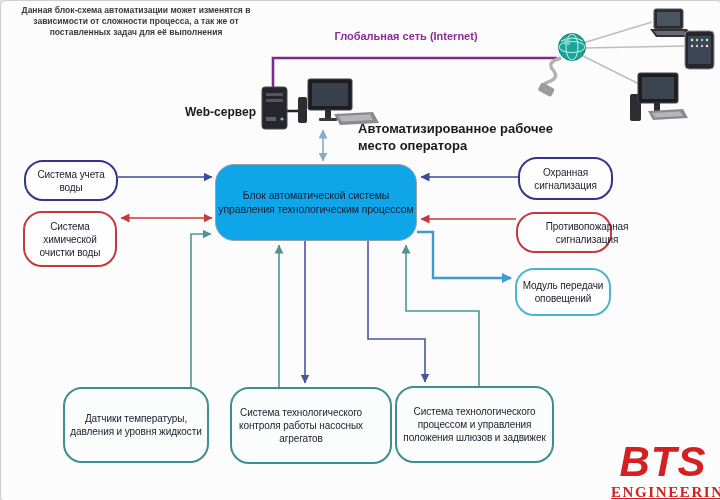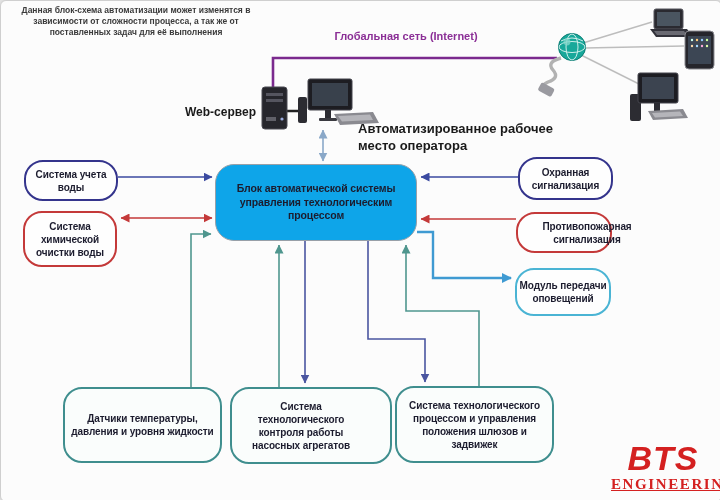--- a/index.html
+++ b/index.html
@@ -6,31 +6,31 @@
   .canvas{position:relative;width:720px;height:500px;background:#fcfcfc;border:1px solid #cfcfcf;
           border-radius:6px;overflow:hidden;box-shadow:0 0 4px rgba(0,0,0,.15);}
   .abs{position:absolute;}
   .note{left:14px;top:4px;width:242px;text-align:center;font-size:8.5px;font-weight:600;
         color:#3a3a3a;line-height:1.3;}
   .inet-label{left:320px;top:29px;width:170px;text-align:center;font-size:11px;font-weight:bold;
         color:#8b2f96;}
   .ws-label{left:184px;top:104px;width:74px;font-size:12px;font-weight:bold;color:#1a1a1a;}
   .arm-label{left:357px;top:100px;width:206px;font-size:13px;font-weight:bold;color:#1a1a1a;line-height:1.3;margin-top:20px;}
   .box{display:flex;align-items:center;justify-content:center;text-align:center;
-       background:#fefefe;color:#1c1c2e;font-weight:bold;font-size:10px;line-height:1.3;
+       background:#fefefe;color:#1c1c2e;font-weight:normal;font-size:10px;line-height:1.3;
        padding:2px;box-sizing:border-box;letter-spacing:-0.1px;border-radius:19px;}
   .b-navy{border:2px solid #34348c;}
   .b-red{border:2px solid #c43939;}
   .b-cyan{border:2px solid #4ab4d4;}
   .b-teal{border:2px solid #3f8e8e;background:#fafdfc;}
   .main-block{left:214px;top:163px;width:202px;height:77px;border:1.5px solid #98a0a8;
        font-size:10.5px;background:#0ea5e9;}
   .pump-text{justify-content:flex-start;padding-left:6px;padding-right:26px;text-align:center;}
   .logo{left:610px;top:440px;width:104px;text-align:center;color:#d42020;}
-  .logo .brand{font-size:34px;font-weight:bold;font-style:italic;letter-spacing:1px;line-height:1;display:block;}
+  .logo .brand{font-size:42px;font-weight:bold;font-style:italic;letter-spacing:1px;line-height:1;display:block;}
   .logo .sub{font-family:"Liberation Serif",serif;font-size:15px;font-weight:bold;
        letter-spacing:1.6px;display:block;margin-top:1px;text-decoration:underline;}
   svg.overlay{position:absolute;left:0;top:0;width:720px;height:500px;}
 </style>
 </head>
 <body>
 
 <div class="canvas">
 
   <div class="abs note">Данная блок-схема автоматизации может изменятся в зависимости от сложности процесса, а так же от поставленных задач для её выполнения</div>
@@ -161,21 +161,21 @@
 
   <div class="abs box main-block">Блок автоматической системы управления технологическим процессом</div>
 
   <div class="abs box b-navy" style="left:23px;top:159px;width:94px;height:41px;">Система учета воды</div>
   <div class="abs box b-red" style="left:22px;top:210px;width:94px;height:56px;">Система химической очистки воды</div>
 
   <div class="abs box b-navy" style="left:517px;top:156px;width:95px;height:43px;">Охранная сигнализация</div>
   <div class="abs box b-red" style="left:515px;top:211px;width:96px;height:41px;padding-left:48px;">Противопожарная сигнализация</div>
   <div class="abs box b-cyan" style="left:514px;top:267px;width:96px;height:48px;">Модуль передачи оповещений</div>
 
-  <div class="abs box b-teal" style="left:62px;top:386px;width:159px;height:76px;">Датчики температуры, давления и уровня жидкости</div>
+  <div class="abs box b-teal" style="left:62px;top:386px;width:146px;height:76px;">Датчики температуры, давления и уровня жидкости</div>
   <div class="abs box b-teal pump-text" style="left:229px;top:386px;width:162px;height:77px;">Система технологического контроля работы насосных агрегатов</div>
   <div class="abs box b-teal" style="left:394px;top:385px;width:159px;height:77px;">Система технологического процессом и управления положения шлюзов и задвижек</div>
 
   <div class="abs logo">
     <span class="brand">BTS</span>
     <span class="sub">ENGINEERING</span>
   </div>
 
 </div>
 

